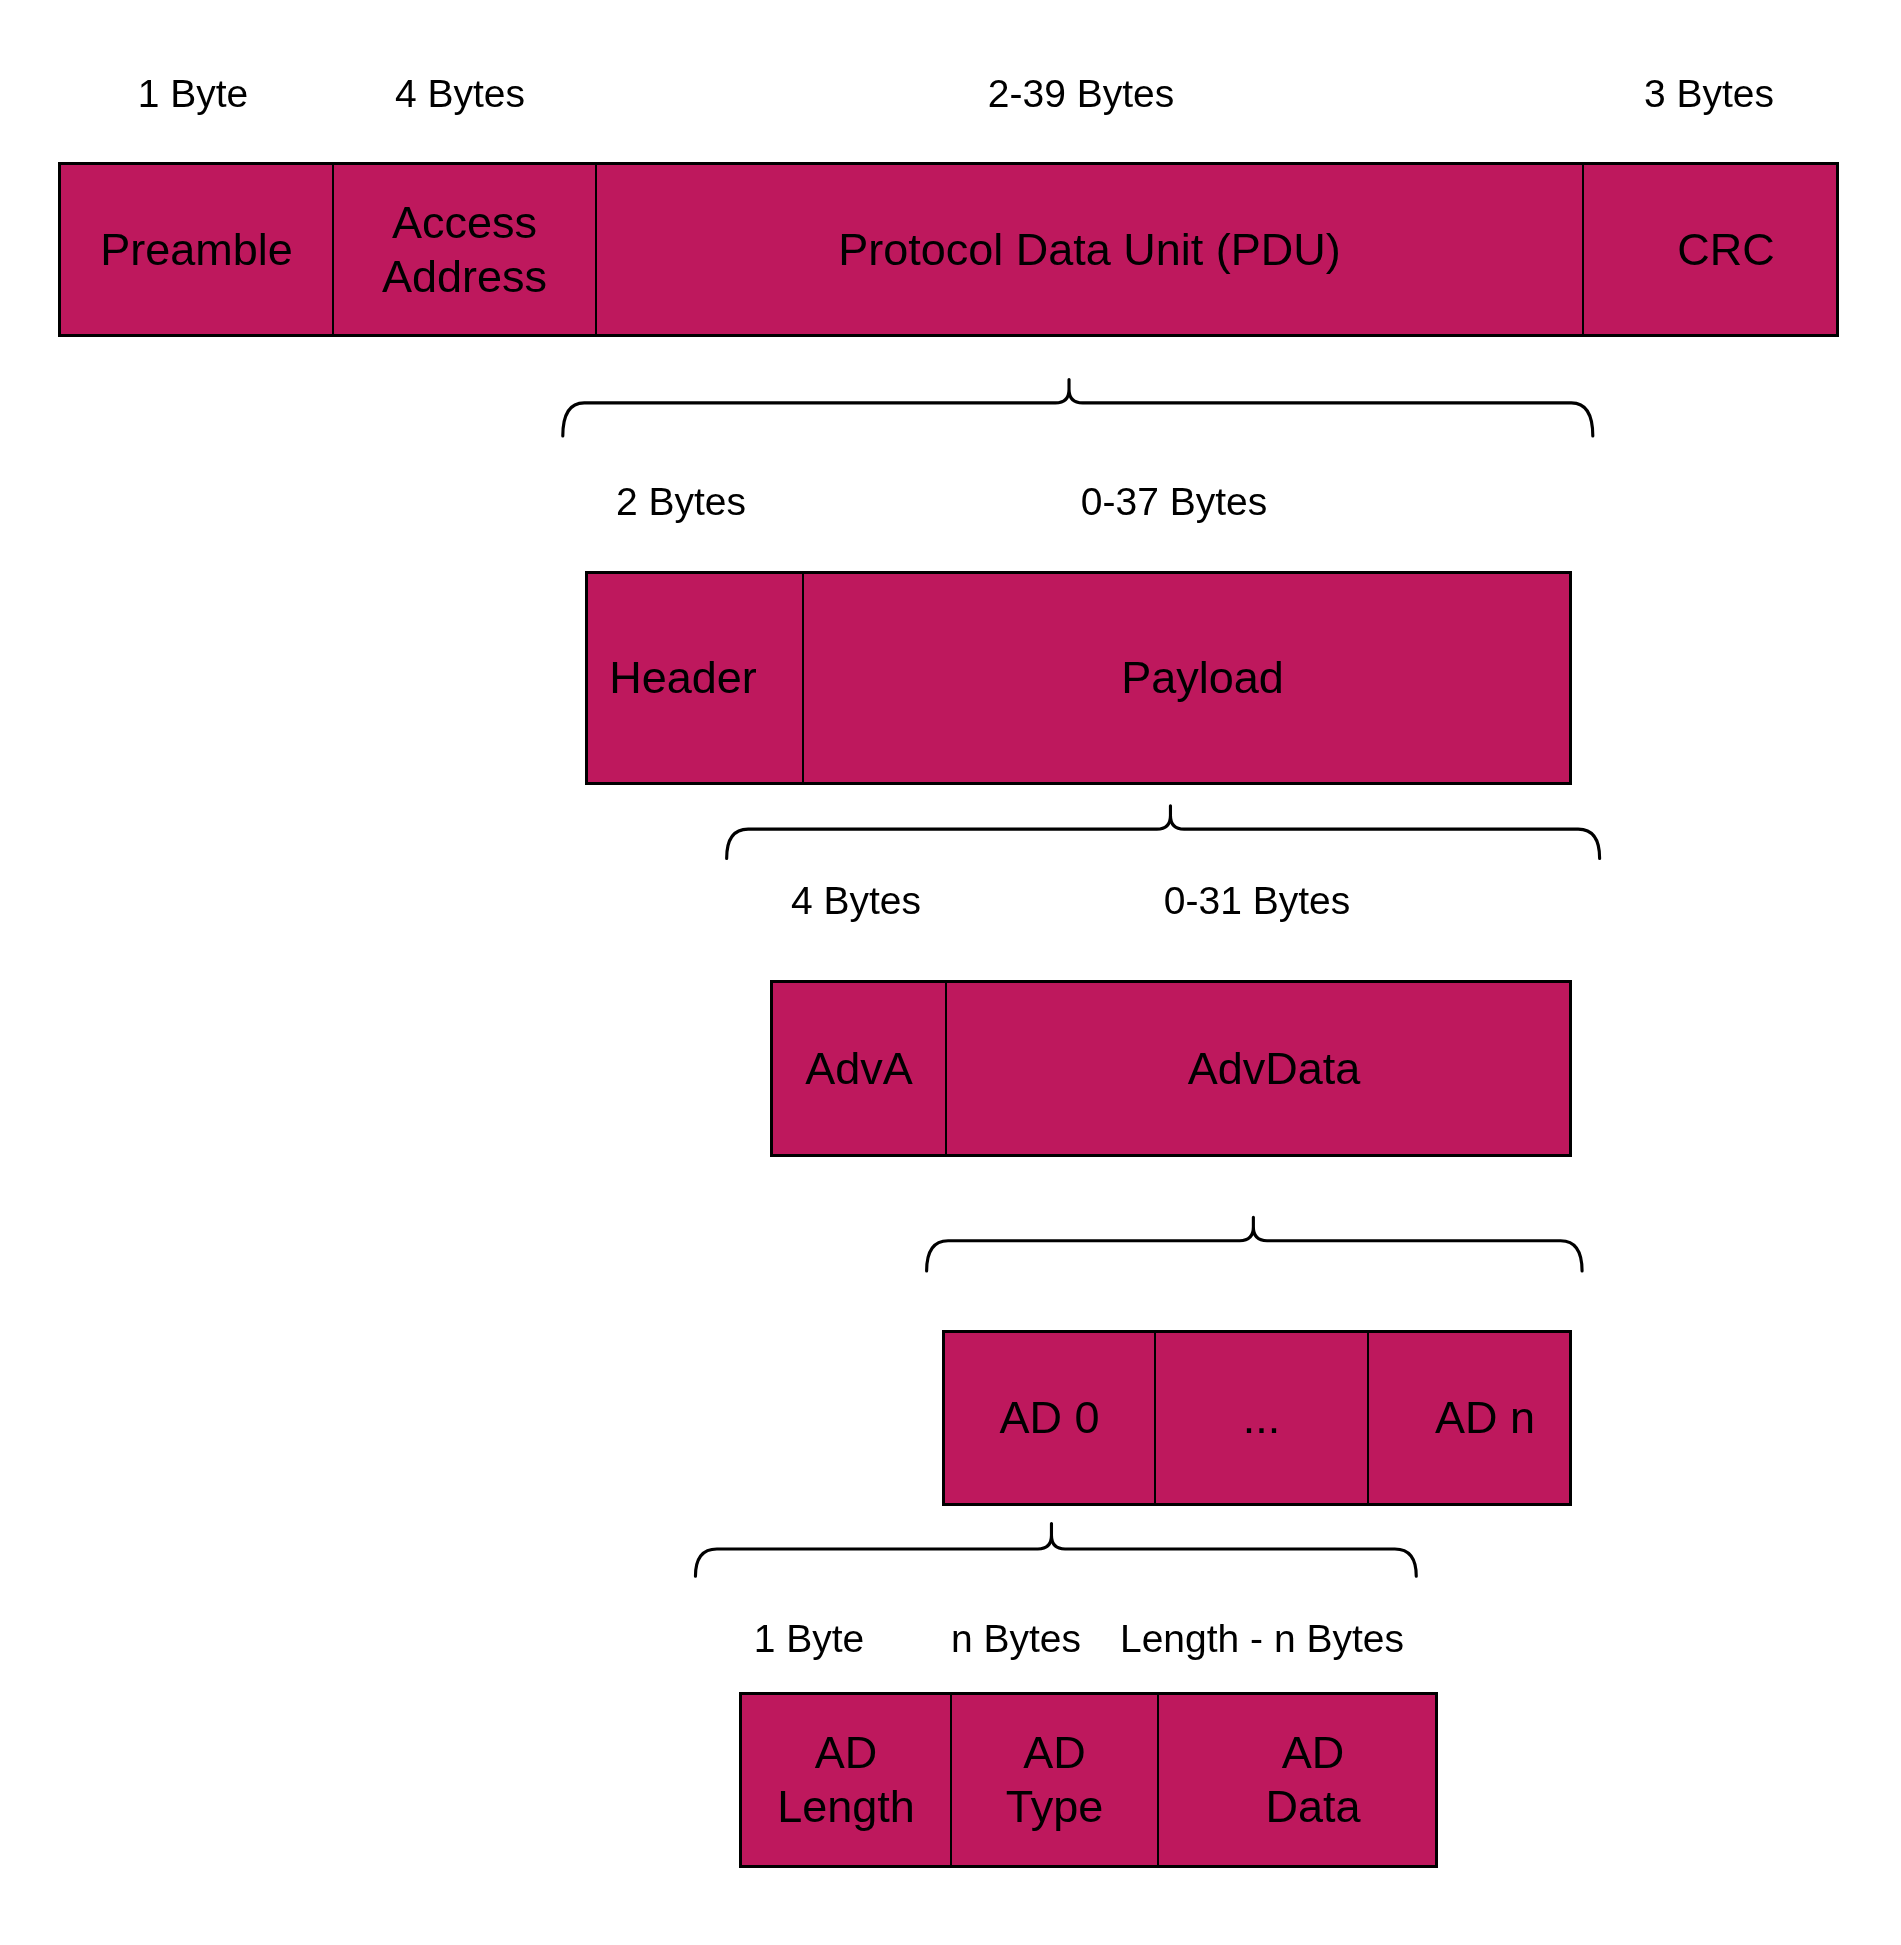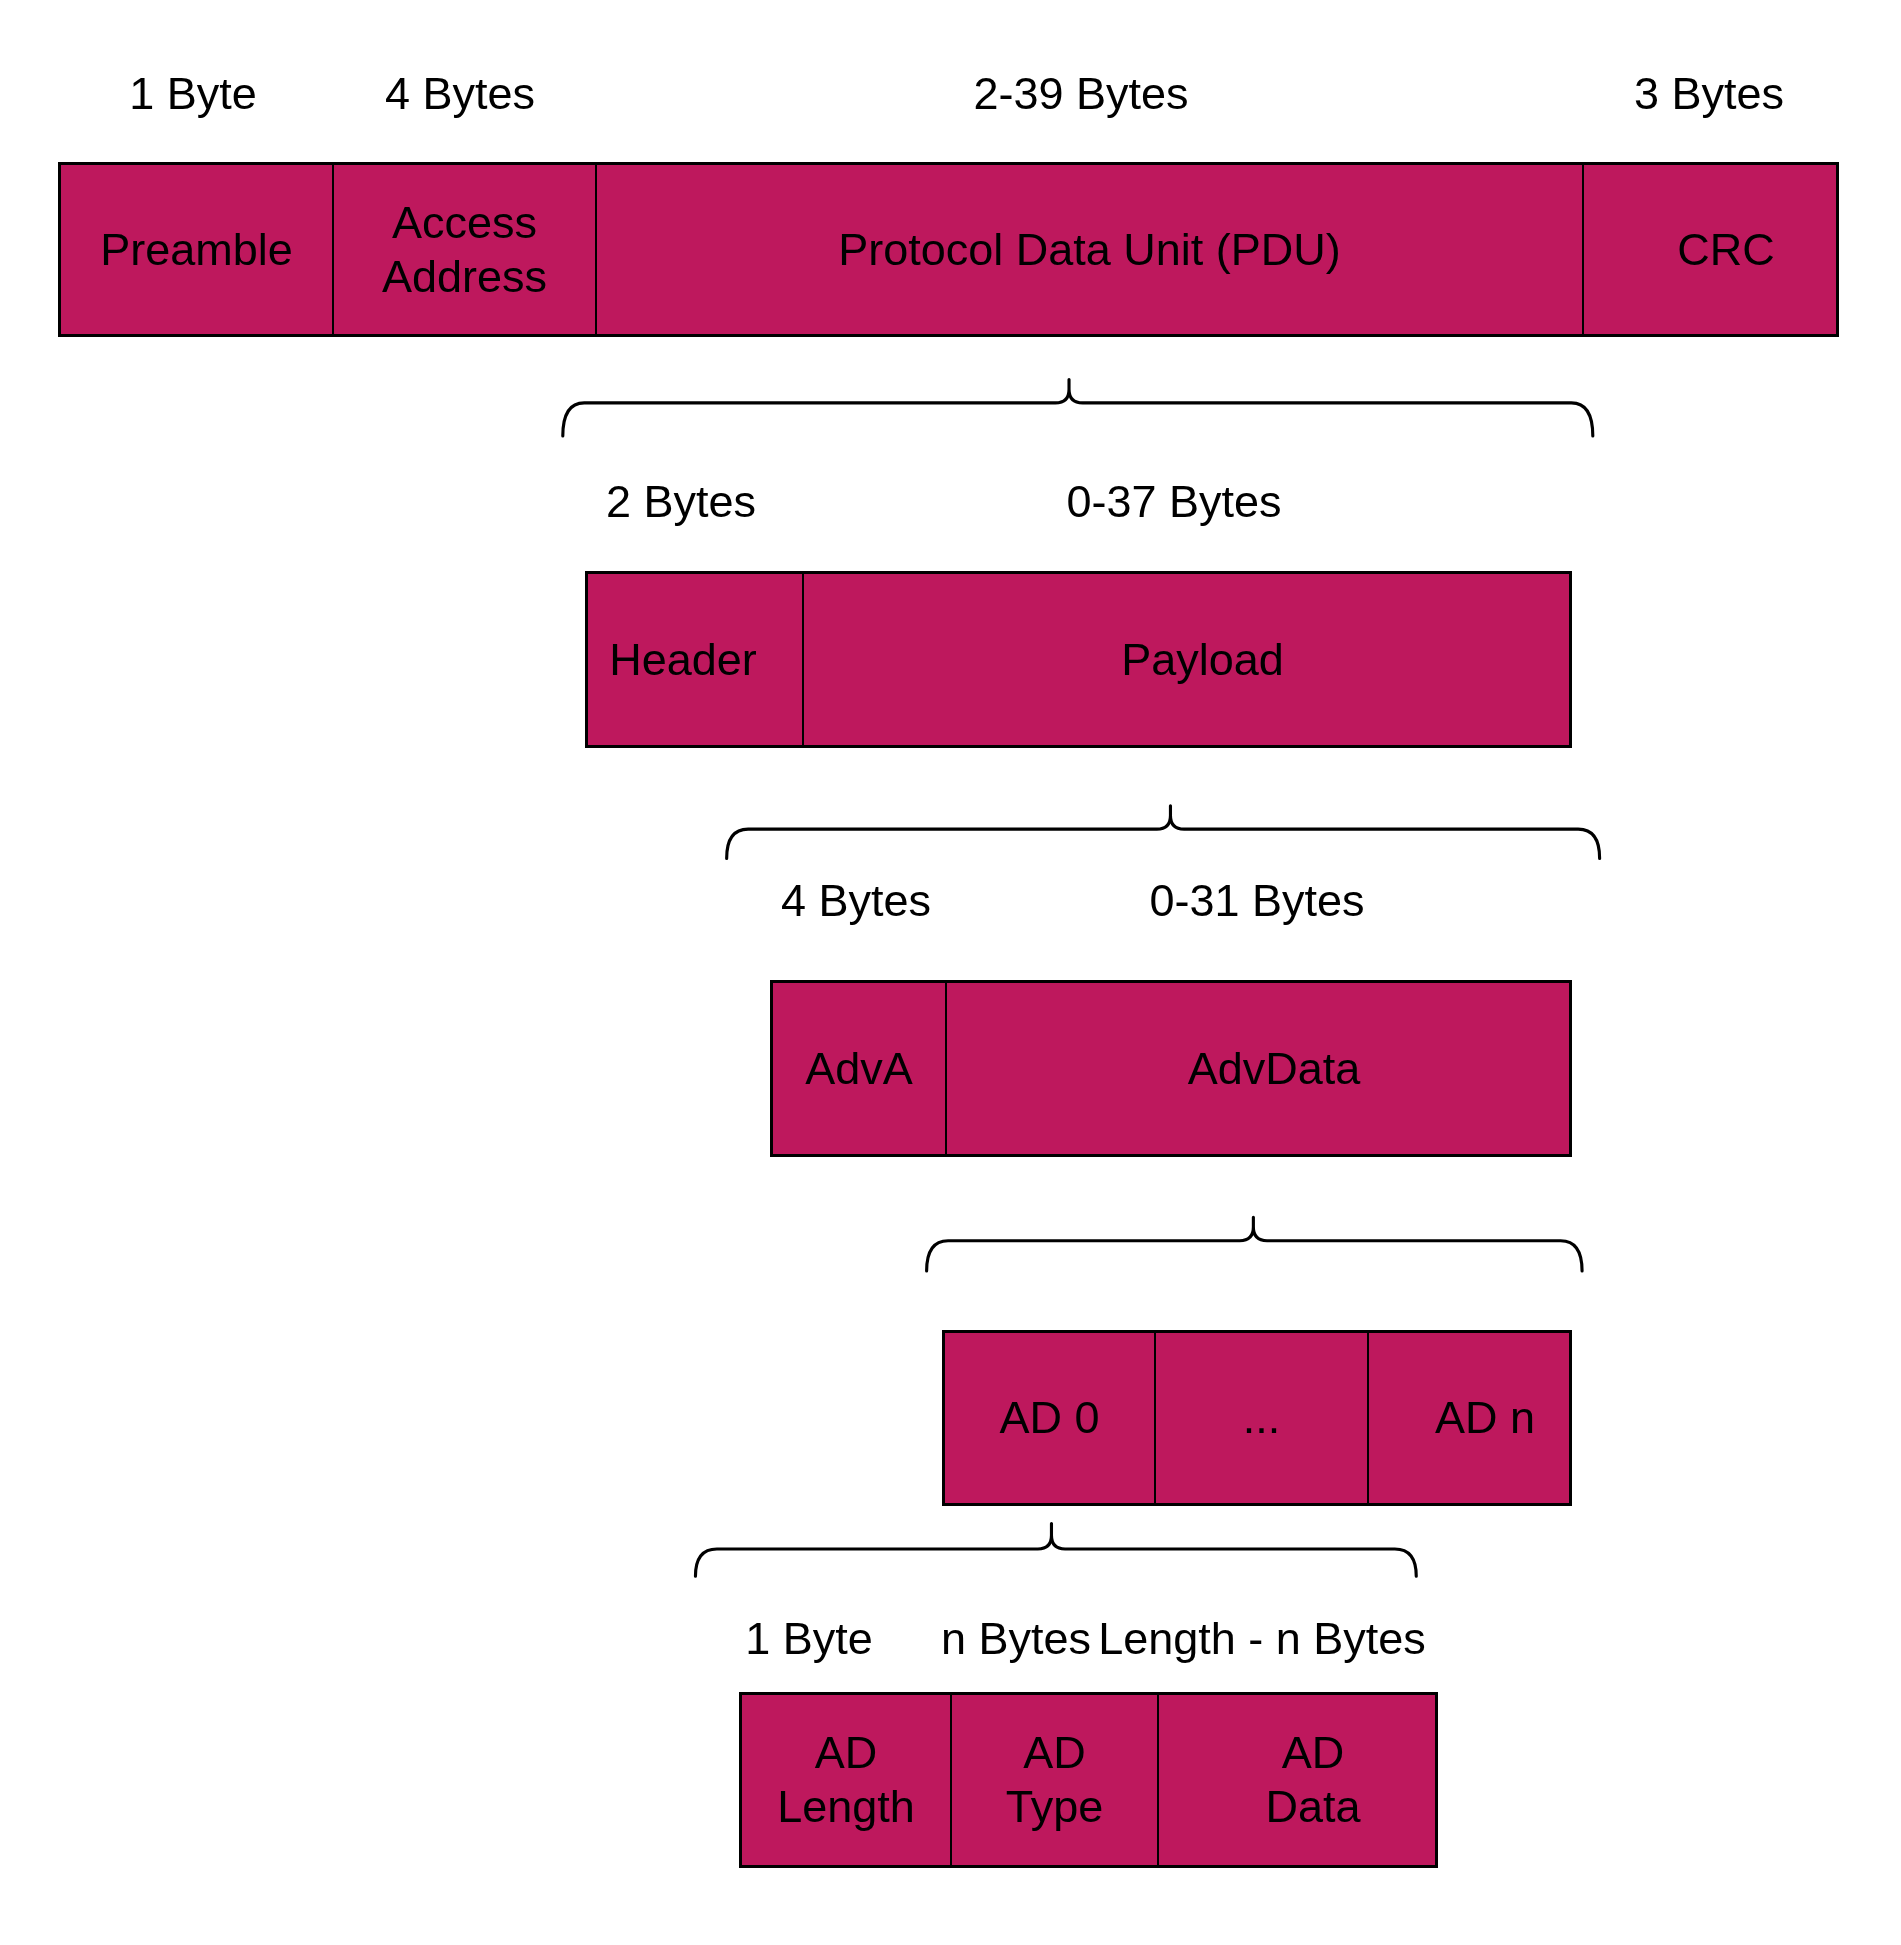--- a/index.html
+++ b/index.html
@@ -48,27 +48,27 @@
     line-height: 1.2;
     white-space: pre-line;
     border-left: 2.9px solid #000000;
     flex: 0 0 auto;
   }
   .cell:first-child { border-left: none; }
   .cell.grow { flex: 1 1 auto; padding-left: 32px; }
   .size-label {
     position: absolute;
     transform: translate(-50%, -50%);
-    font-size: 45px;
+    font-size: 39px;
     white-space: nowrap;
     text-align: center;
   }
   
   #row-packet   { left: 58px;  top: 162px;  width: 1781px; height: 175px; }
-  #row-pdu      { left: 585px; top: 571px;  width: 987px; height: 177px; gap: 24px; }
+  #row-pdu      { left: 585px; top: 571px;  width: 987px; height: 214px; gap: 24px; }
   #row-payload  { left: 770px; top: 980px; width: 802px;  height: 177px; }
   #row-advdata  { left: 942px; top: 1302px; width: 630px;  height: 176px; margin-top: 28px; }
   #row-ad       { left: 739px; top: 1692px; width: 699px;  height: 176px; }
 </style>
 </head>
 <body>
 
 <div class="canvas">
 
   <svg class="braces-layer" viewBox="0 0 1950 1995" xmlns="http://www.w3.org/2000/svg">

